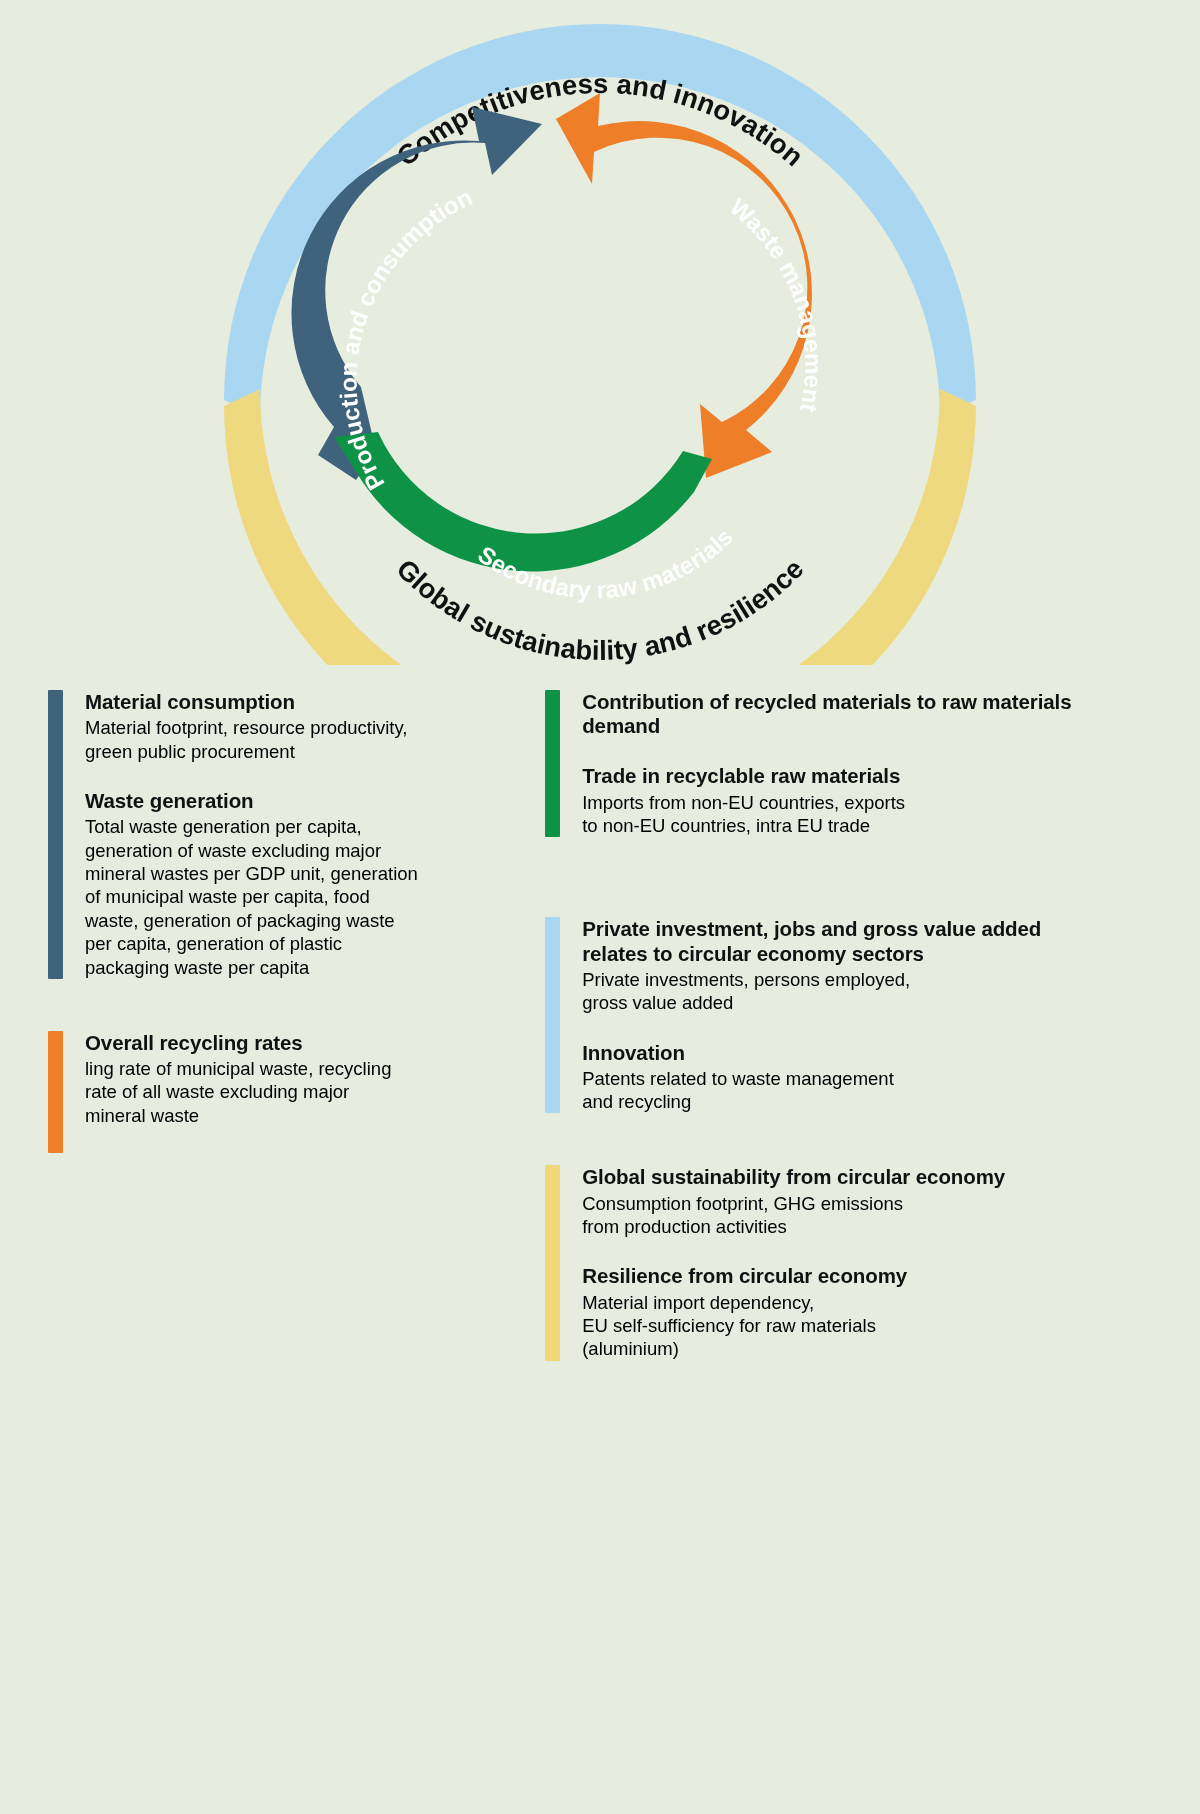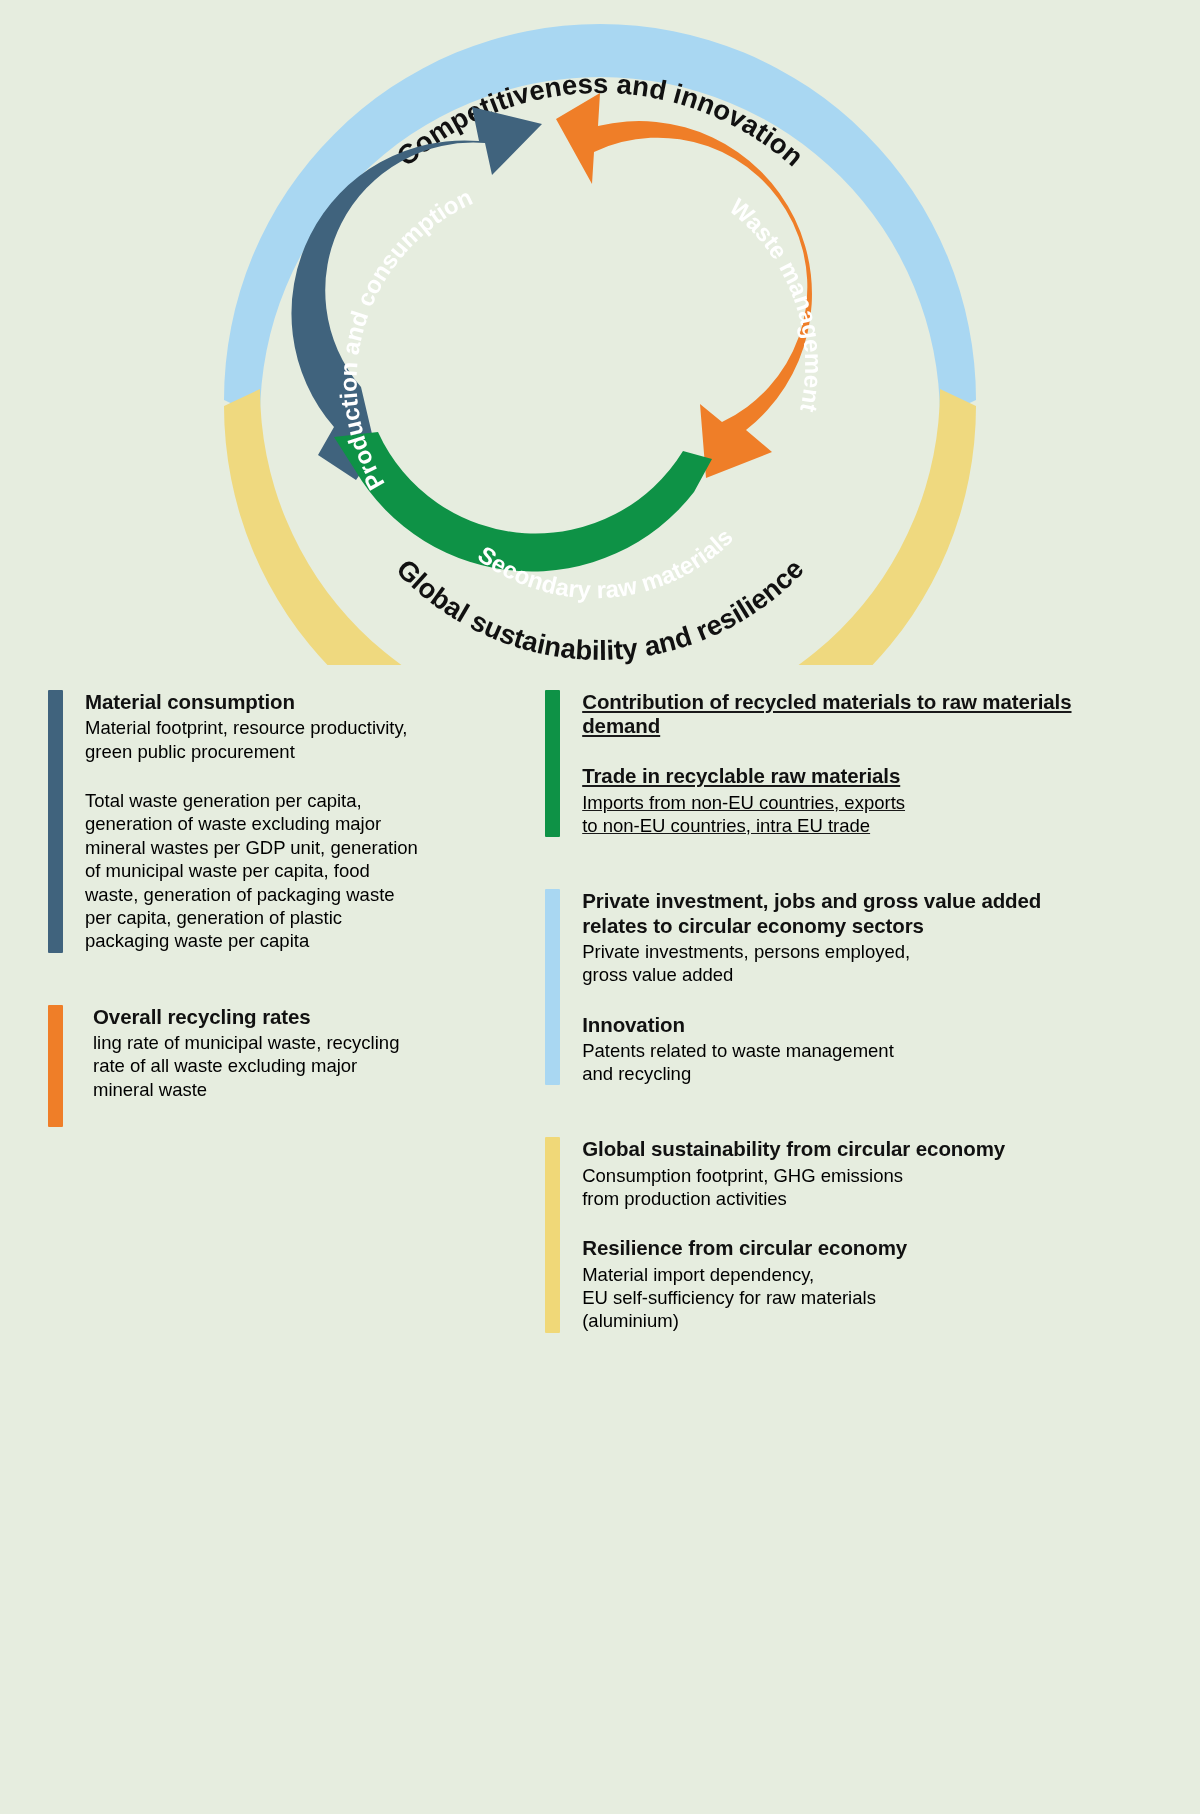--- a/index.html
+++ b/index.html
@@ -80,22 +80,22 @@
   .item-body {
     font-size: 18.5px;
     line-height: 1.265;
     margin: 0;
     color: #000000;
     white-space: pre-line;
   }
 
   
   #group-blue-dark { margin-bottom: 52px; }
-  #group-orange { margin-bottom: 12px; gap: 8px; }
-  #group-green { margin-bottom: 52px; text-decoration: underline; }
+  #group-orange { margin-bottom: 12px; }
+  #group-green { margin-bottom: 80px; }
   #group-lightblue { margin-bottom: 52px; }
   #group-yellow { margin-bottom: 0; margin-top: 37px; }
 
   #legend-col-right .legend-group { margin-left: 0; }
 </style>
 </head>
 <body>
 
 <div id="diagram-wrap">
   <svg id="diagram-svg" width="1200" height="665" viewBox="0 0 1200 665">
@@ -189,20 +189,21 @@
 
     <div class="legend-group" id="group-blue-dark">
       <div class="group-bar" style="background:#40637d;"></div>
       <div class="group-items">
         <div class="legend-item">
           <p class="item-title">Material consumption</p>
           <p class="item-body">Material footprint, resource productivity,
 green public procurement</p>
         </div>
         <div class="legend-item">
+          <p class="item-title">Waste generation</p>
           <p class="item-body">Total waste generation per capita,
 generation of waste excluding major
 mineral wastes per GDP unit, generation
 of municipal waste per capita, food
 waste, generation of packaging waste
 per capita, generation of plastic
 packaging waste per capita</p>
         </div>
       </div>
     </div>

